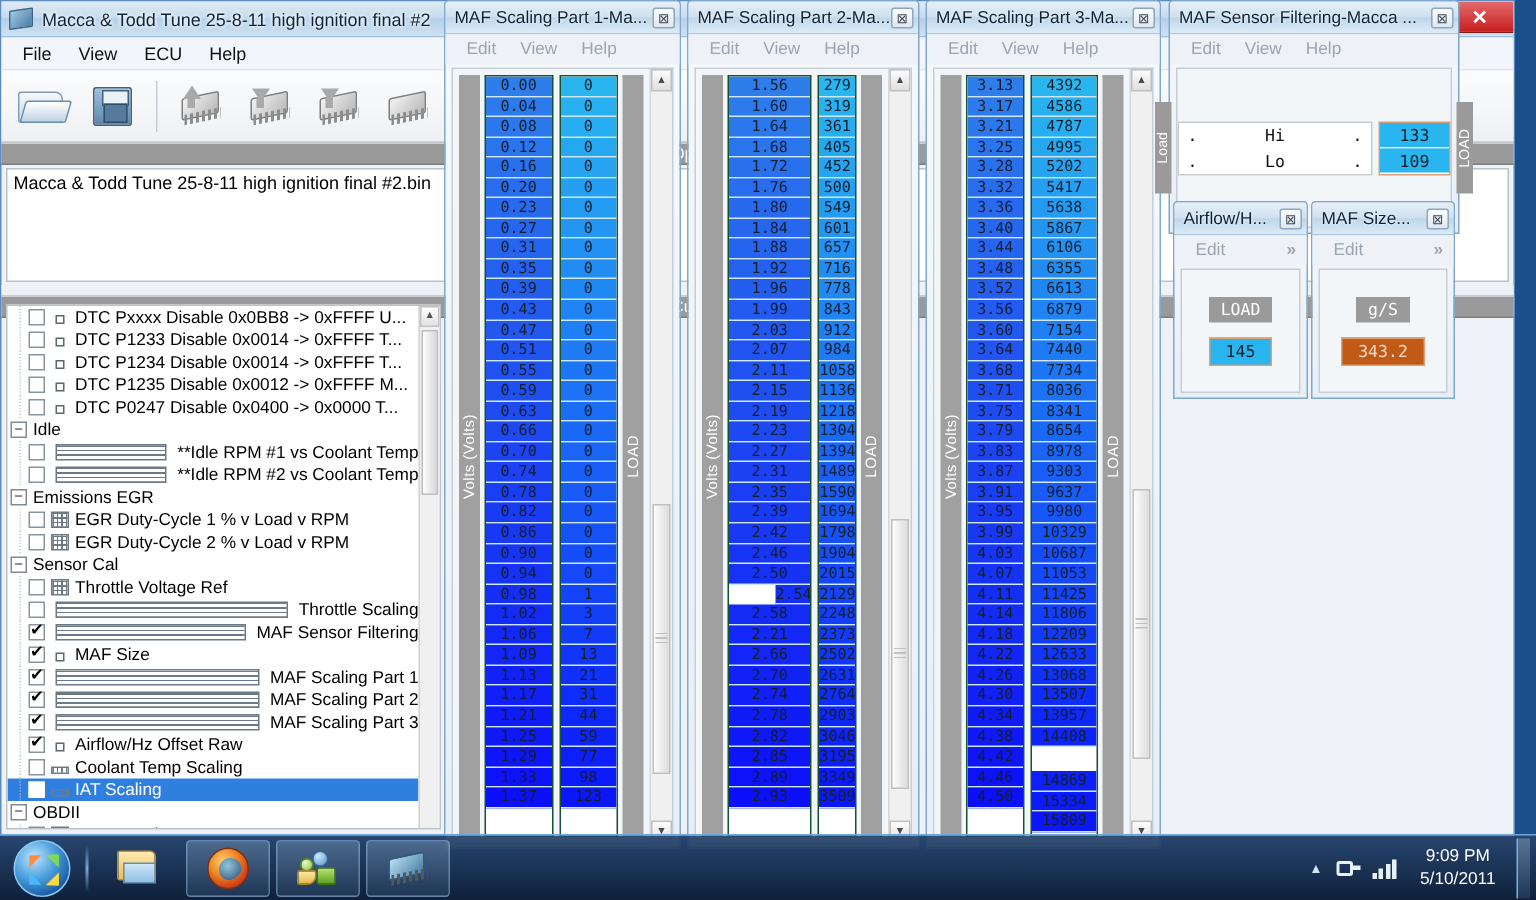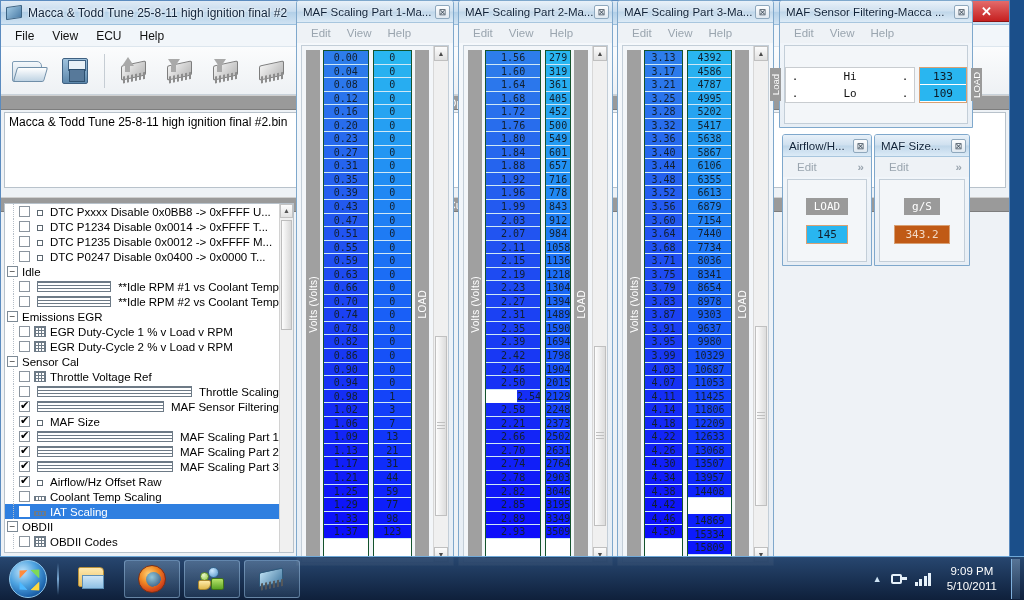--- a/index.html
+++ b/index.html
@@ -443,20 +443,26 @@
           <div class="trow">
             <span class="dots"></span>
             <span class="cbox"></span>
             <span class="mini dot"></span>
             <span>DTC Pxxxx Disable 0x0BB8 -&gt; 0xFFFF U...</span>
           </div>
           <div class="trow">
             <span class="dots"></span>
             <span class="cbox"></span>
             <span class="mini dot"></span>
+            <span>DTC P1233 Disable 0x0014 -&gt; 0xFFFF T...</span>
+          </div>
+          <div class="trow">
+            <span class="dots"></span>
+            <span class="cbox"></span>
+            <span class="mini dot"></span>
             <span>DTC P1234 Disable 0x0014 -&gt; 0xFFFF T...</span>
           </div>
           <div class="trow">
             <span class="dots"></span>
             <span class="cbox"></span>
             <span class="mini dot"></span>
             <span>DTC P1235 Disable 0x0012 -&gt; 0xFFFF M...</span>
           </div>
           <div class="trow">
             <span class="dots"></span>
@@ -883,21 +889,21 @@
         </div>
         <div class="vscroll">
           <div class="vs-btn">▲</div>
           <div class="vs-thumb" style="top:280px;height:180px;"></div>
           <div class="vs-grip" style="top:366px;"></div>
           <div class="vs-btn bottom">▼</div>
         </div>
       </div>
     </div>
 
-  <div class="child" style="left:779px;top:0;width:194px;height:128px;">
+  <div class="child" style="left:779px;top:0;width:194px;height:156px;">
     <div class="child-tb">
       <div class="child-title">MAF Sensor Filtering-Macca ...</div>
       <div class="child-x">⊠</div>
     </div>
     <div class="child-menu">
       <span>Edit</span>
       <span>View</span>
       <span>Help</span>
     </div>
     <div class="scalar-panel">

